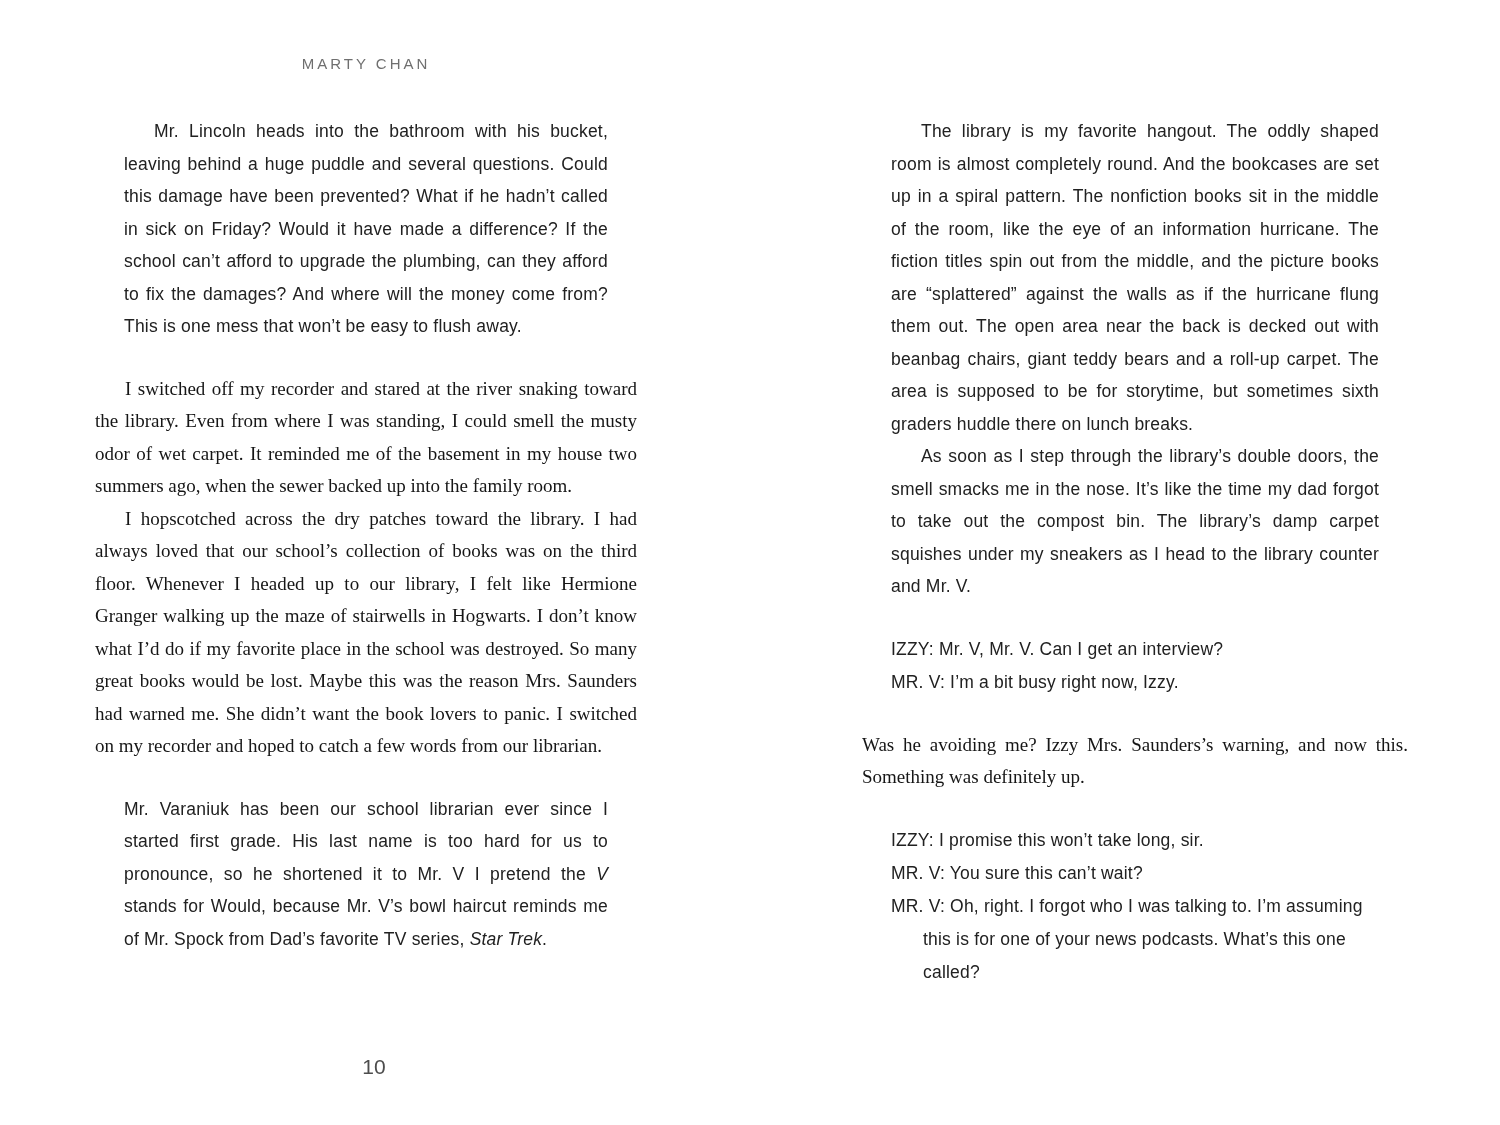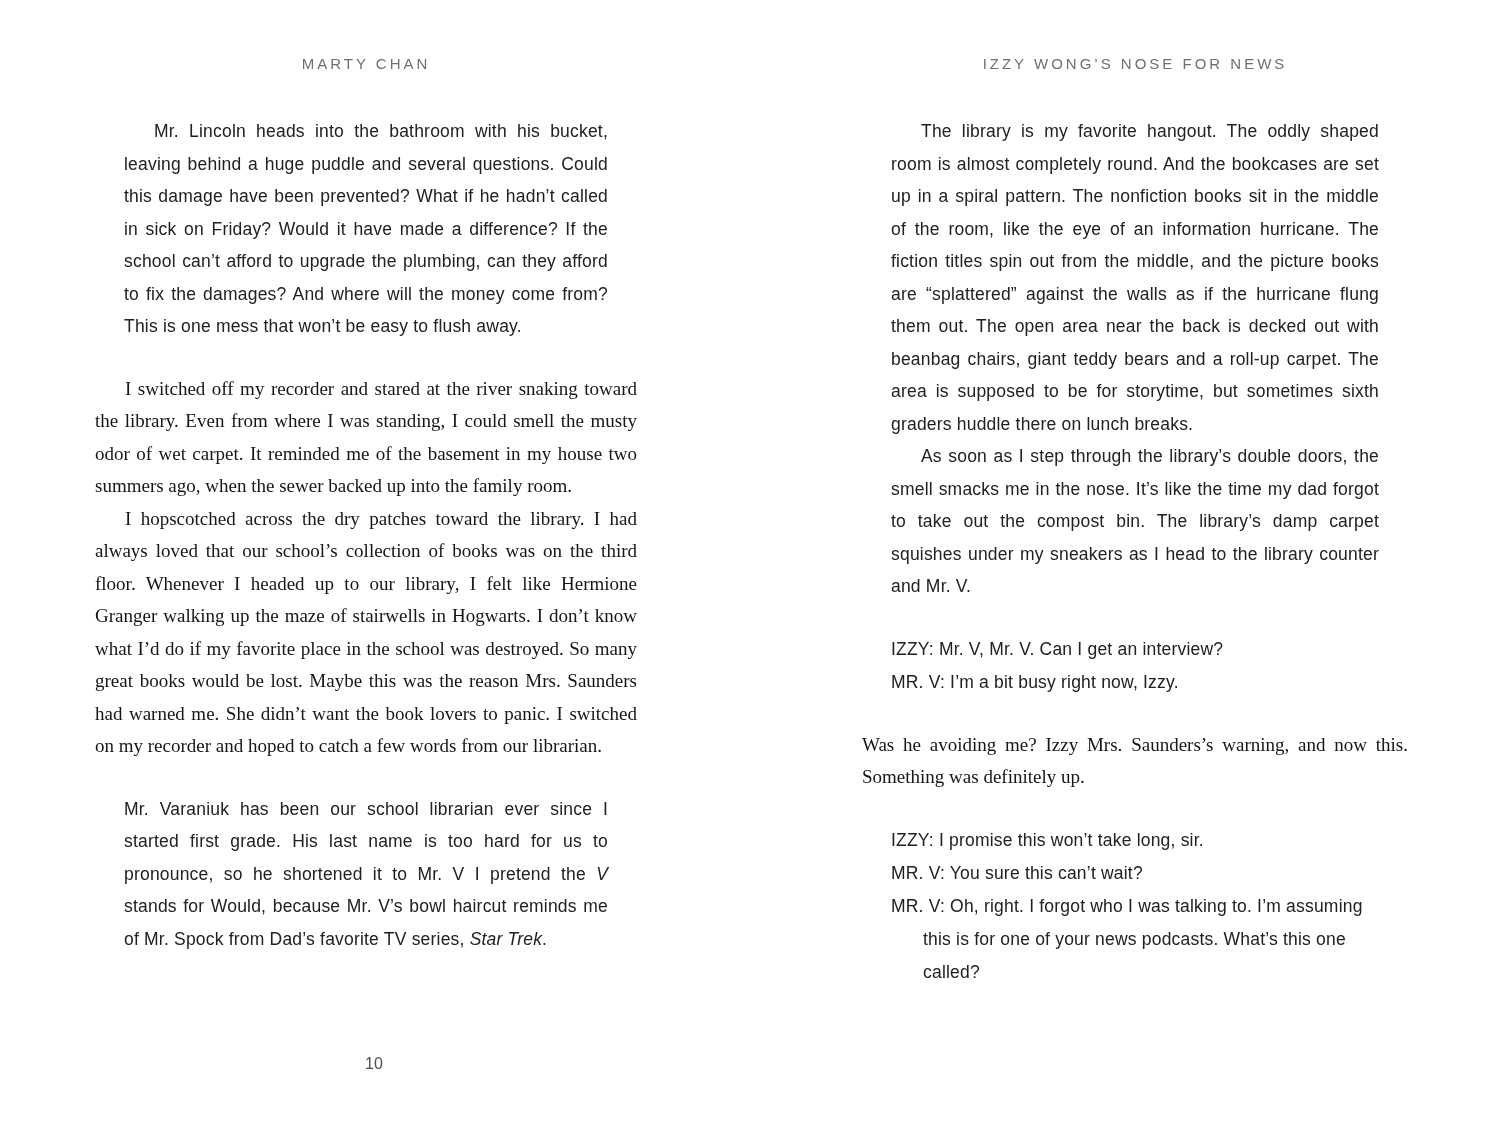--- a/index.html
+++ b/index.html
@@ -60,41 +60,40 @@
   .dialogue p {
     padding-left:32px;
     text-indent:-32px;
   }
   .speaker { font-weight:400; }
 
   .page-number {
     position:absolute; top:1055px; left:16px; right:0;
     text-align:center;
     font-family:"Liberation Sans", sans-serif;
-    font-size:16px;
+    font-size:21px;
     color:#4d4d4d;
   }
   i { font-style:italic; }
 </style>
 </head>
 <body>
 
 <div class="page" id="left-page">
   <div class="running-header">MARTY CHAN</div>
   <div class="page-content">
       <p class="sans indent"><span>Mr. Lincoln heads into the bathroom with his bucket, leaving behind a huge puddle and several questions. Could this damage have been prevented? What if he hadn’t called in sick on Friday? Would it have made a difference? If the school can’t afford to upgrade the plumbing, can they afford to fix the damages? And where will the money come from? This is one mess that won’t be easy to flush away.</span></p>
       <p class="serif indent gap"><span>I switched off my recorder and stared at the river snaking toward the library. Even from where I was standing, I could smell the musty odor of wet carpet. It reminded me of the basement in my house two summers ago, when the sewer backed up into the family room.</span></p>
       <p class="serif indent"><span>I hopscotched across the dry patches toward the library. I had always loved that our school’s collection of books was on the third floor. Whenever I headed up to our library, I felt like Hermione Granger walking up the maze of stairwells in Hogwarts. I don’t know what I’d do if my favorite place in the school was destroyed. So many great books would be lost. Maybe this was the reason Mrs. Saunders had warned me. She didn’t want the book lovers to panic. I switched on my recorder and hoped to catch a few words from our librarian.</span></p>
       <p class="sans gap"><span>Mr. Varaniuk has been our school librarian ever since I started first grade. His last name is too hard for us to pronounce, so he shortened it to Mr. V I pretend the </span><i>V</i><span> stands for Would, because Mr. V’s bowl haircut reminds me of Mr. Spock from Dad’s favorite TV series, </span><i>Star Trek</i><span>.</span></p>
     </div>
   <div class="page-number">10</div>
 </div>
 
 <div class="page" id="right-page">
-  <div class="running-header">IZZY WONG’S NOSE FOR NEWS</div>
   <div class="page-content">
       <p class="sans indent"><span>The library is my favorite hangout. The oddly shaped room is almost completely round. And the bookcases are set up in a spiral pattern. The nonfiction books sit in the middle of the room, like the eye of an information hurricane. The fiction titles spin out from the middle, and the picture books are “splattered” against the walls as if the hurricane flung them out. The open area near the back is decked out with beanbag chairs, giant teddy bears and a roll-up carpet. The area is supposed to be for storytime, but sometimes sixth graders huddle there on lunch breaks.</span></p>
       <p class="sans indent"><span>As soon as I step through the library’s double doors, the smell smacks me in the nose. It’s like the time my dad forgot to take out the compost bin. The library’s damp carpet squishes under my sneakers as I head to the library counter and Mr. V.</span></p>
       <div class="dialogue gap">
         <p><span class="speaker">IZZY: </span>Mr. V, Mr. V. Can I get an interview?</p>
         <p><span class="speaker">MR. V: </span>I’m a bit busy right now, Izzy.</p>
       </div>
       <p class="serif gap"><span>Was he avoiding me? Izzy Mrs. Saunders’s warning, and now this. Something was definitely up.</span></p>
       <div class="dialogue gap">
         <p><span class="speaker">IZZY: </span>I promise this won’t take long, sir.</p>

